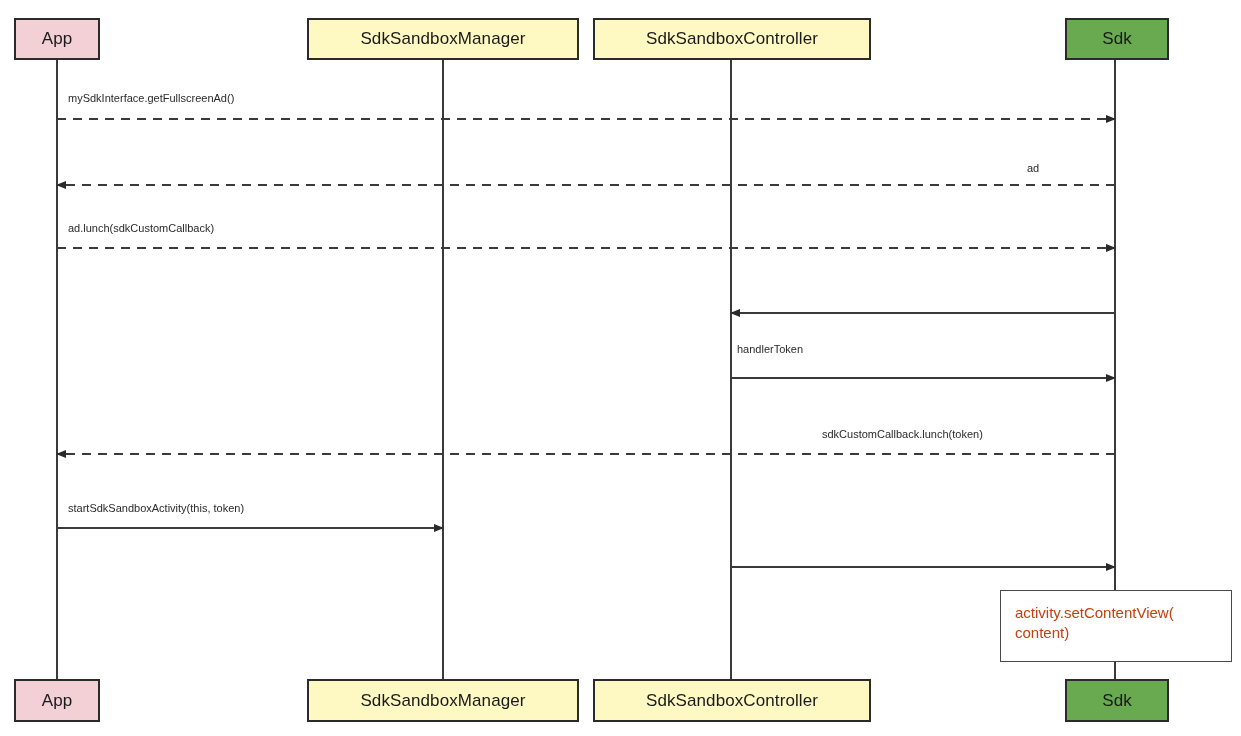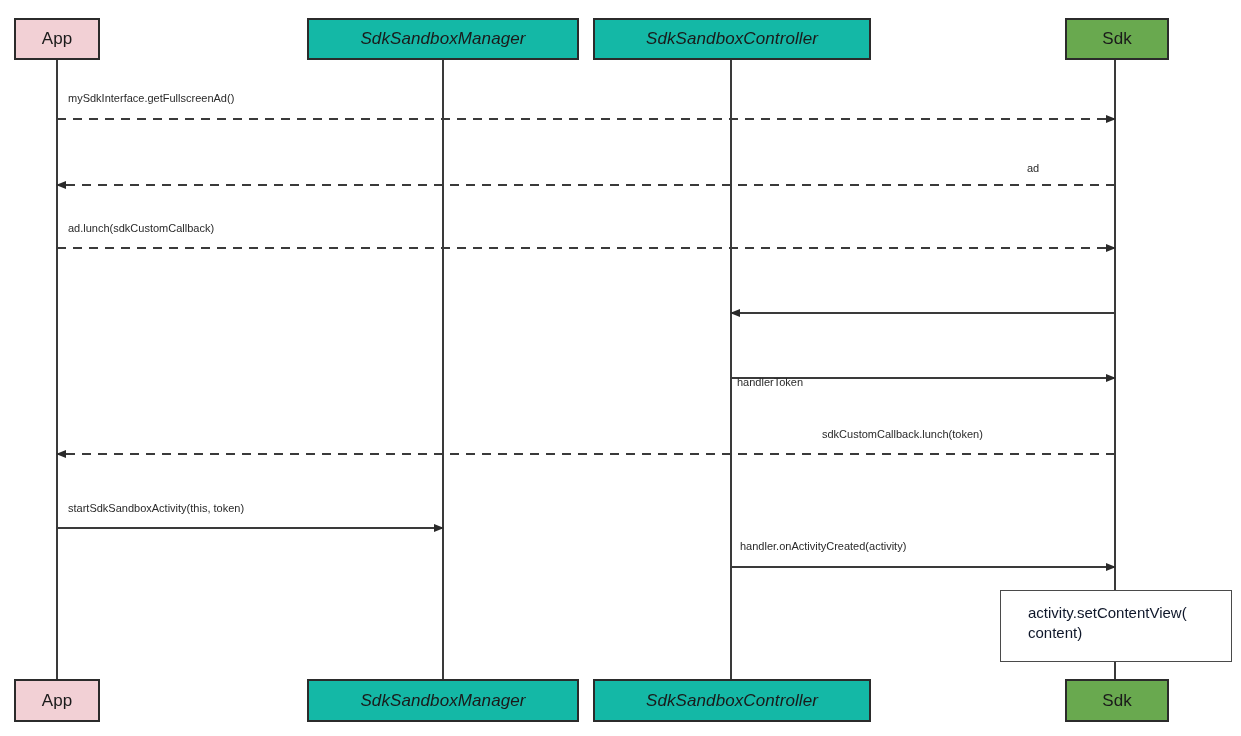--- a/index.html
+++ b/index.html
@@ -35,42 +35,41 @@
     color: #1a1a1a;
     letter-spacing: 0.1px;
     white-space: nowrap;
   }
   .participant-box.app {
     background: #f2d0d5;
     text-align: center;
   }
   .participant-box.manager,
   .participant-box.controller {
-    background: #14b8a6;
-    font-style: italic;
+    background: #fef9c3;
   }
   .participant-box.sdk {
     background: #69a94f;
   }
   .msg-label {
     position: absolute;
     font-size: 11px;
     color: #2a2a2a;
     white-space: nowrap;
     line-height: 1.1;
   }
   .note-box {
     position: absolute;
     box-sizing: border-box;
     border: 1px solid #4a4a4a;
     background: #ffffff;
     font-size: 15px;
-    color: #0f172a;
+    color: #c2410c;
     line-height: 1.35;
-    padding: 12px 0 0 27px;
+    padding: 12px 0 0 14px;
     white-space: pre-line;
   }
 </style>
 </head>
 <body>
 
 <div id="diagram">
 
   <svg id="svg-layer" viewBox="0 0 1241 736" xmlns="http://www.w3.org/2000/svg">
     <defs>
@@ -121,21 +120,20 @@
   <div class="participant-box controller" style="left:593px; top:679px; width:278px; height:43px;">
     <span>SdkSandboxController</span>
   </div>
   <div class="participant-box sdk" style="left:1065px; top:679px; width:104px; height:43px;">
     <span>Sdk</span>
   </div>
 
   <div class="msg-label" style="left:68px; top:92px;">mySdkInterface.getFullscreenAd()</div>
   <div class="msg-label" style="left:1027px; top:162px;">ad</div>
   <div class="msg-label" style="left:68px; top:222px;">ad.lunch(sdkCustomCallback)</div>
-  <div class="msg-label" style="left:737px; top:376px;">handlerToken</div>
+  <div class="msg-label" style="left:737px; top:343px;">handlerToken</div>
   <div class="msg-label" style="left:822px; top:428px;text-align:right;">sdkCustomCallback.lunch(token)</div>
   <div class="msg-label" style="left:68px; top:502px;">startSdkSandboxActivity(this, token)</div>
-  <div class="msg-label" style="left:740px; top:540px;">handler.onActivityCreated(activity)</div>
 
   <div class="note-box" style="left:1000px; top:590px; width:232px; height:72px;">activity.setContentView(
 content)</div>
 
 </div>
 
 </body></html>

